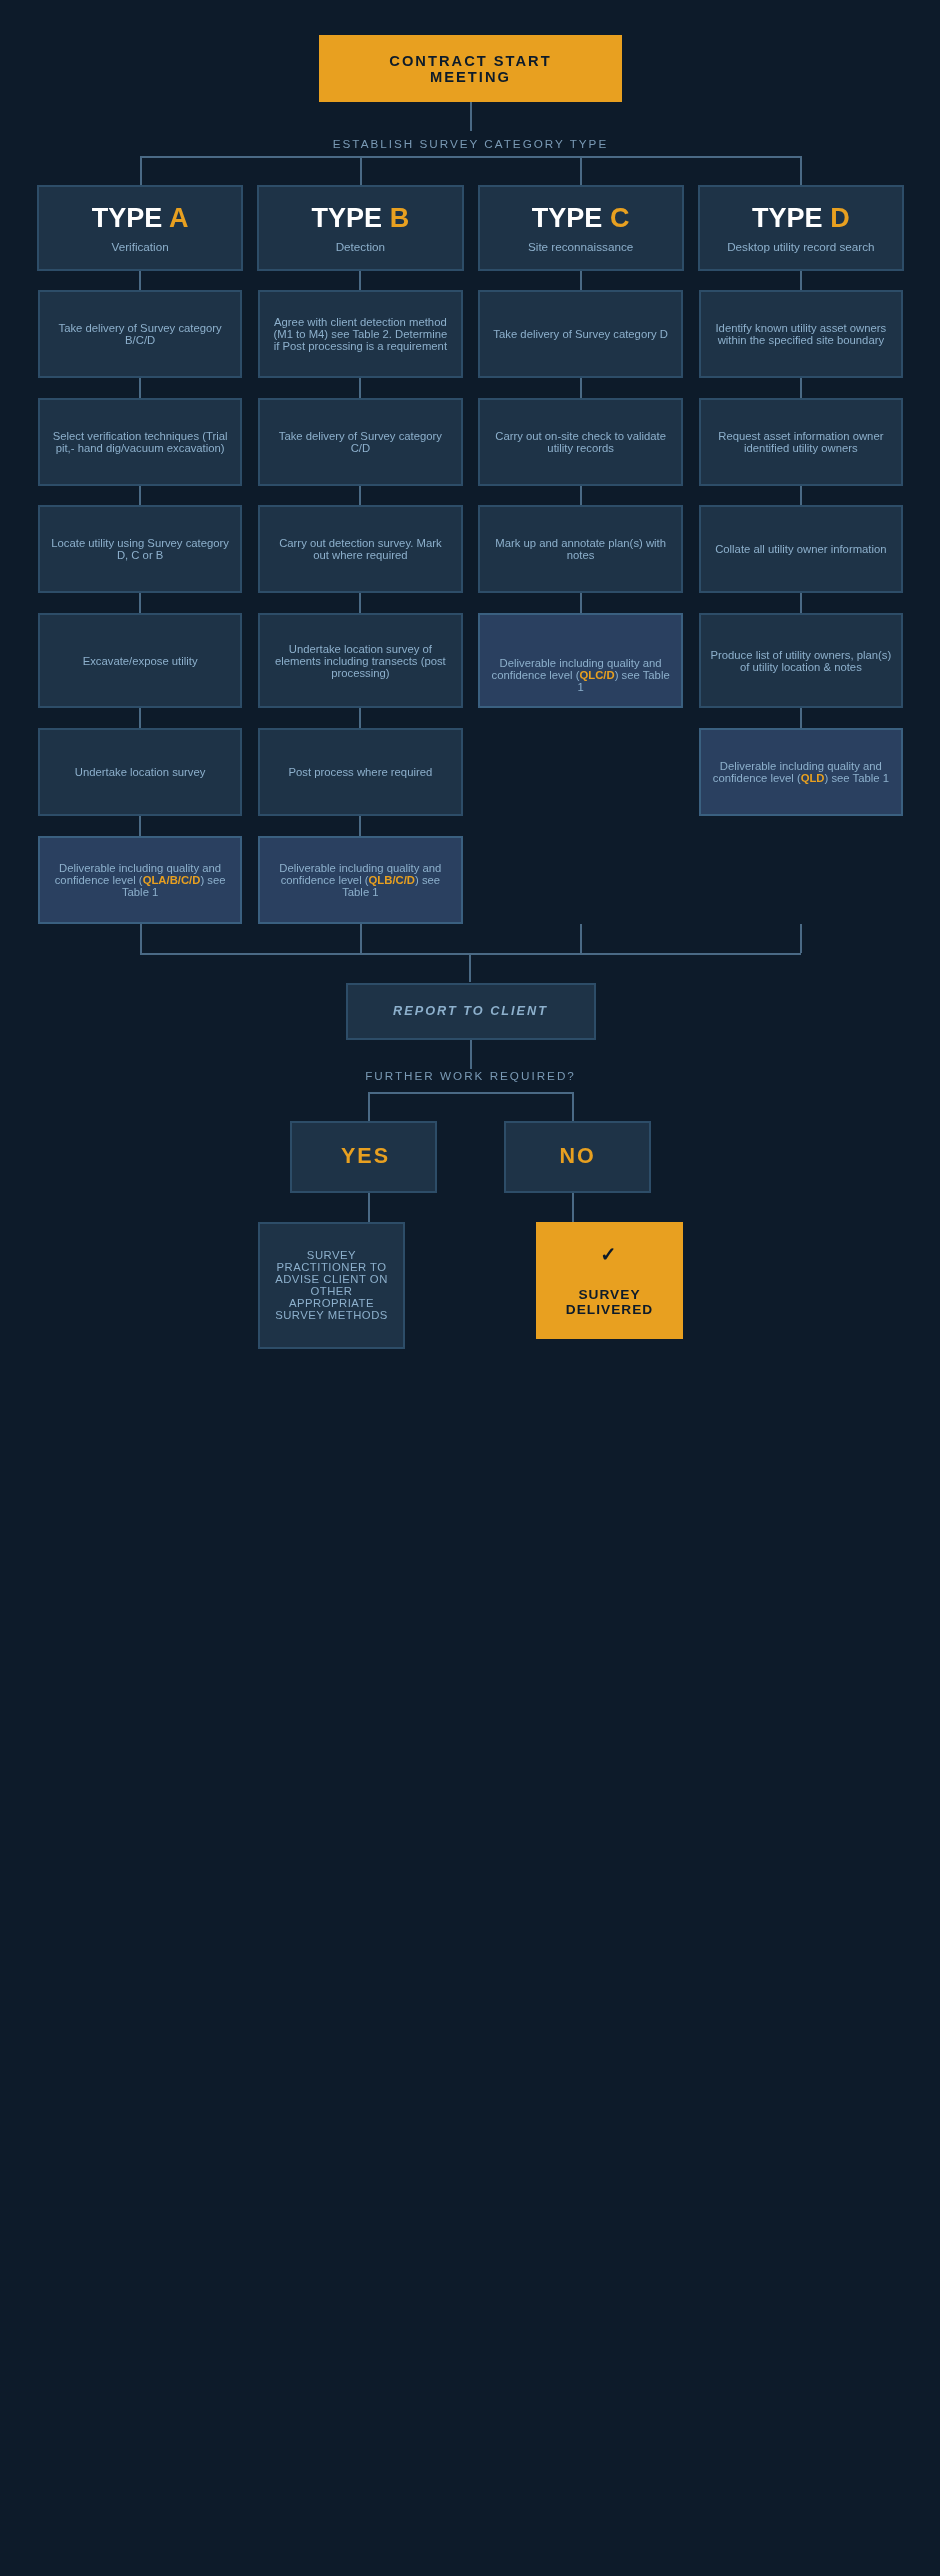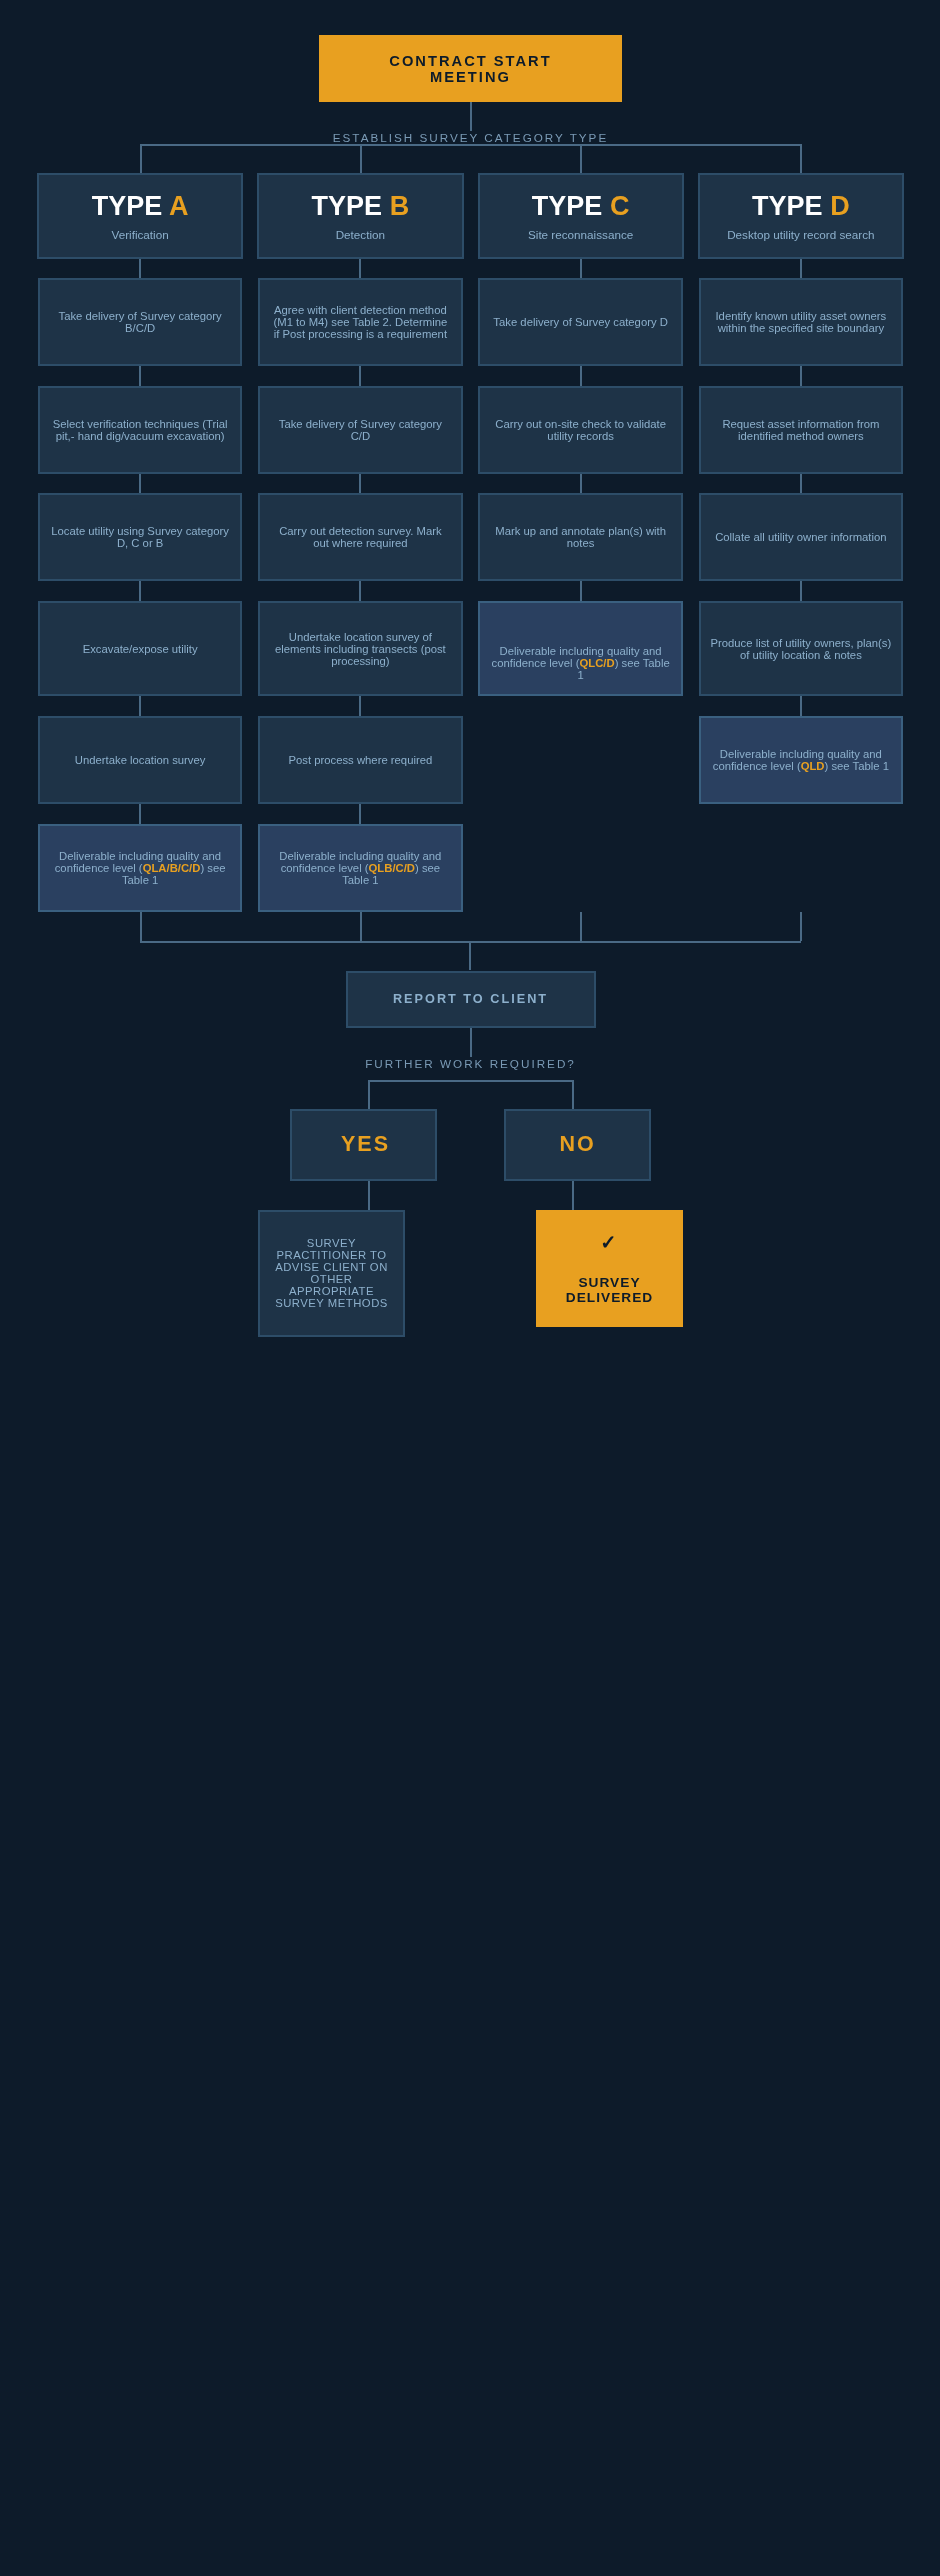--- a/index.html
+++ b/index.html
@@ -27,21 +27,21 @@
       width: 303px;
       position: relative;
     }
 
     
     .section-label {
       color: #7a9ab5;
       font-size: 11.7px;
       letter-spacing: 2px;
       text-align: center;
-      margin: 0 0;
+      margin: 6px 0;
       text-transform: uppercase;
     }
 
     
     .four-col {
       display: grid;
       grid-template-columns: 1fr 1fr 1fr 1fr;
       gap: 0;
       width: 881px;
       position: relative;
@@ -114,20 +114,21 @@
     .report-box {
       background: #1e3347;
       border: 2px solid #2d4d68;
       text-align: center;
       padding: 19.6px 39px;
       width: 250px;
       font-size: 12.7px;
       font-weight: bold;
       letter-spacing: 2px;
       color: #8db0cc;
+      font-style: italic;
     }
 
     .further-label {
       color: #7a9ab5;
       font-size: 11.7px;
       letter-spacing: 2px;
       text-align: center;
       text-transform: uppercase;
     }
 
@@ -305,21 +306,21 @@
   <div class="step-box">
       <span>Select verification techniques (Trial pit,- hand dig/vacuum excavation)</span>
     </div>
   <div class="step-box">
       <span>Take delivery of Survey category C/D</span>
     </div>
   <div class="step-box">
       <span>Carry out on-site check to validate utility records</span>
     </div>
   <div class="step-box">
-      <span>Request asset information from identified method owners</span>
+      <span>Request asset information owner identified utility owners</span>
     </div>
 </div>
 
 <div class="four-col-vcs">
   <div class="col-vc">
       <div class="vc" style="height:19.6px;"></div>
     </div>
   <div class="col-vc">
       <div class="vc" style="height:19.6px;"></div>
     </div>

